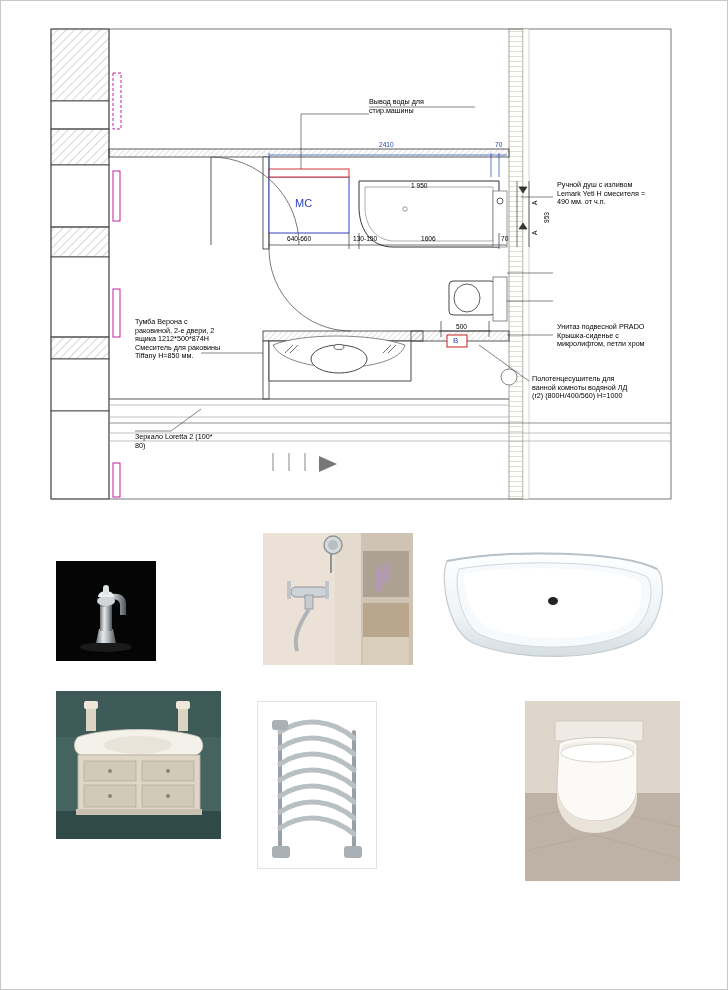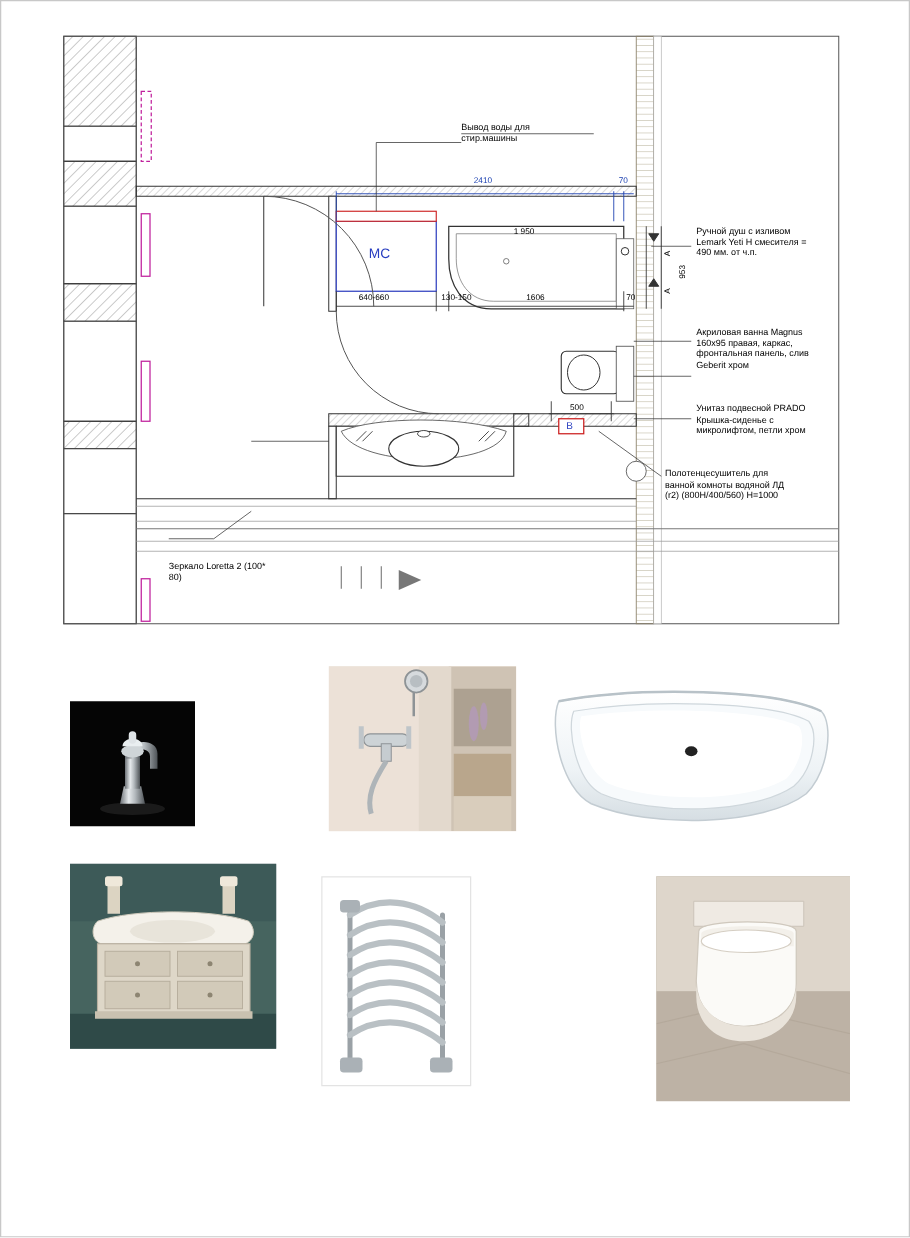--- a/index.html
+++ b/index.html
@@ -224,31 +224,32 @@
         <path d="M318 455 L336 463 L318 471 Z" fill="#777"></path>
       </g>
     </svg>
 
     
     <div class="lbl" style="left:368px; top:97px;">Вывод воды для
 стир.машины</div>
     <div class="lbl" style="left:556px; top:180px;">Ручной душ с изливом
 Lemark Yeti H смесителя =
 490 мм. от ч.п.</div>
-    <div class="lbl" style="left:556px; top:261px;">Акриловая ванна  Magnus
-160х95 правая, каркас,
-фронтальная панель, слив
-Geberit хром</div>
     <div class="lbl" style="left:556px; top:322px;">Унитаз подвесной  PRADO
 Крышка-сиденье   с
 микролифтом, петли хром</div>
     <div class="lbl" style="left:531px; top:374px;">Полотенцесушитель для
 ванной комноты водяной ЛД
 (r2) (800H/400/560) H=1000</div>
-    <div class="lbl" style="left:134px; top:432px;margin-top:16px;">Зеркало Loretta 2 (100*
+    <div class="lbl" style="left:134px; top:317px;">Тумба Верона с
+раковиной, 2-е двери, 2
+ящика 1212*500*874Н
+Смеситель для раковины
+Tiffany H=850 мм.</div>
+    <div class="lbl" style="left:134px; top:432px;">Зеркало Loretta 2 (100*
 80)</div>
 
     
     <div class="dim dim-blue" style="left:378px; top:140px;">2410</div>
     <div class="dim dim-blue" style="left:494px; top:140px;">70</div>
     <div class="dim" style="left:410px; top:181px;">1 950</div>
     <div class="dim" style="left:286px; top:234px;">640-660</div>
     <div class="dim" style="left:352px; top:234px;">130-150</div>
     <div class="dim" style="left:420px; top:234px;">1606</div>
     <div class="dim" style="left:500px; top:234px;">70</div>

